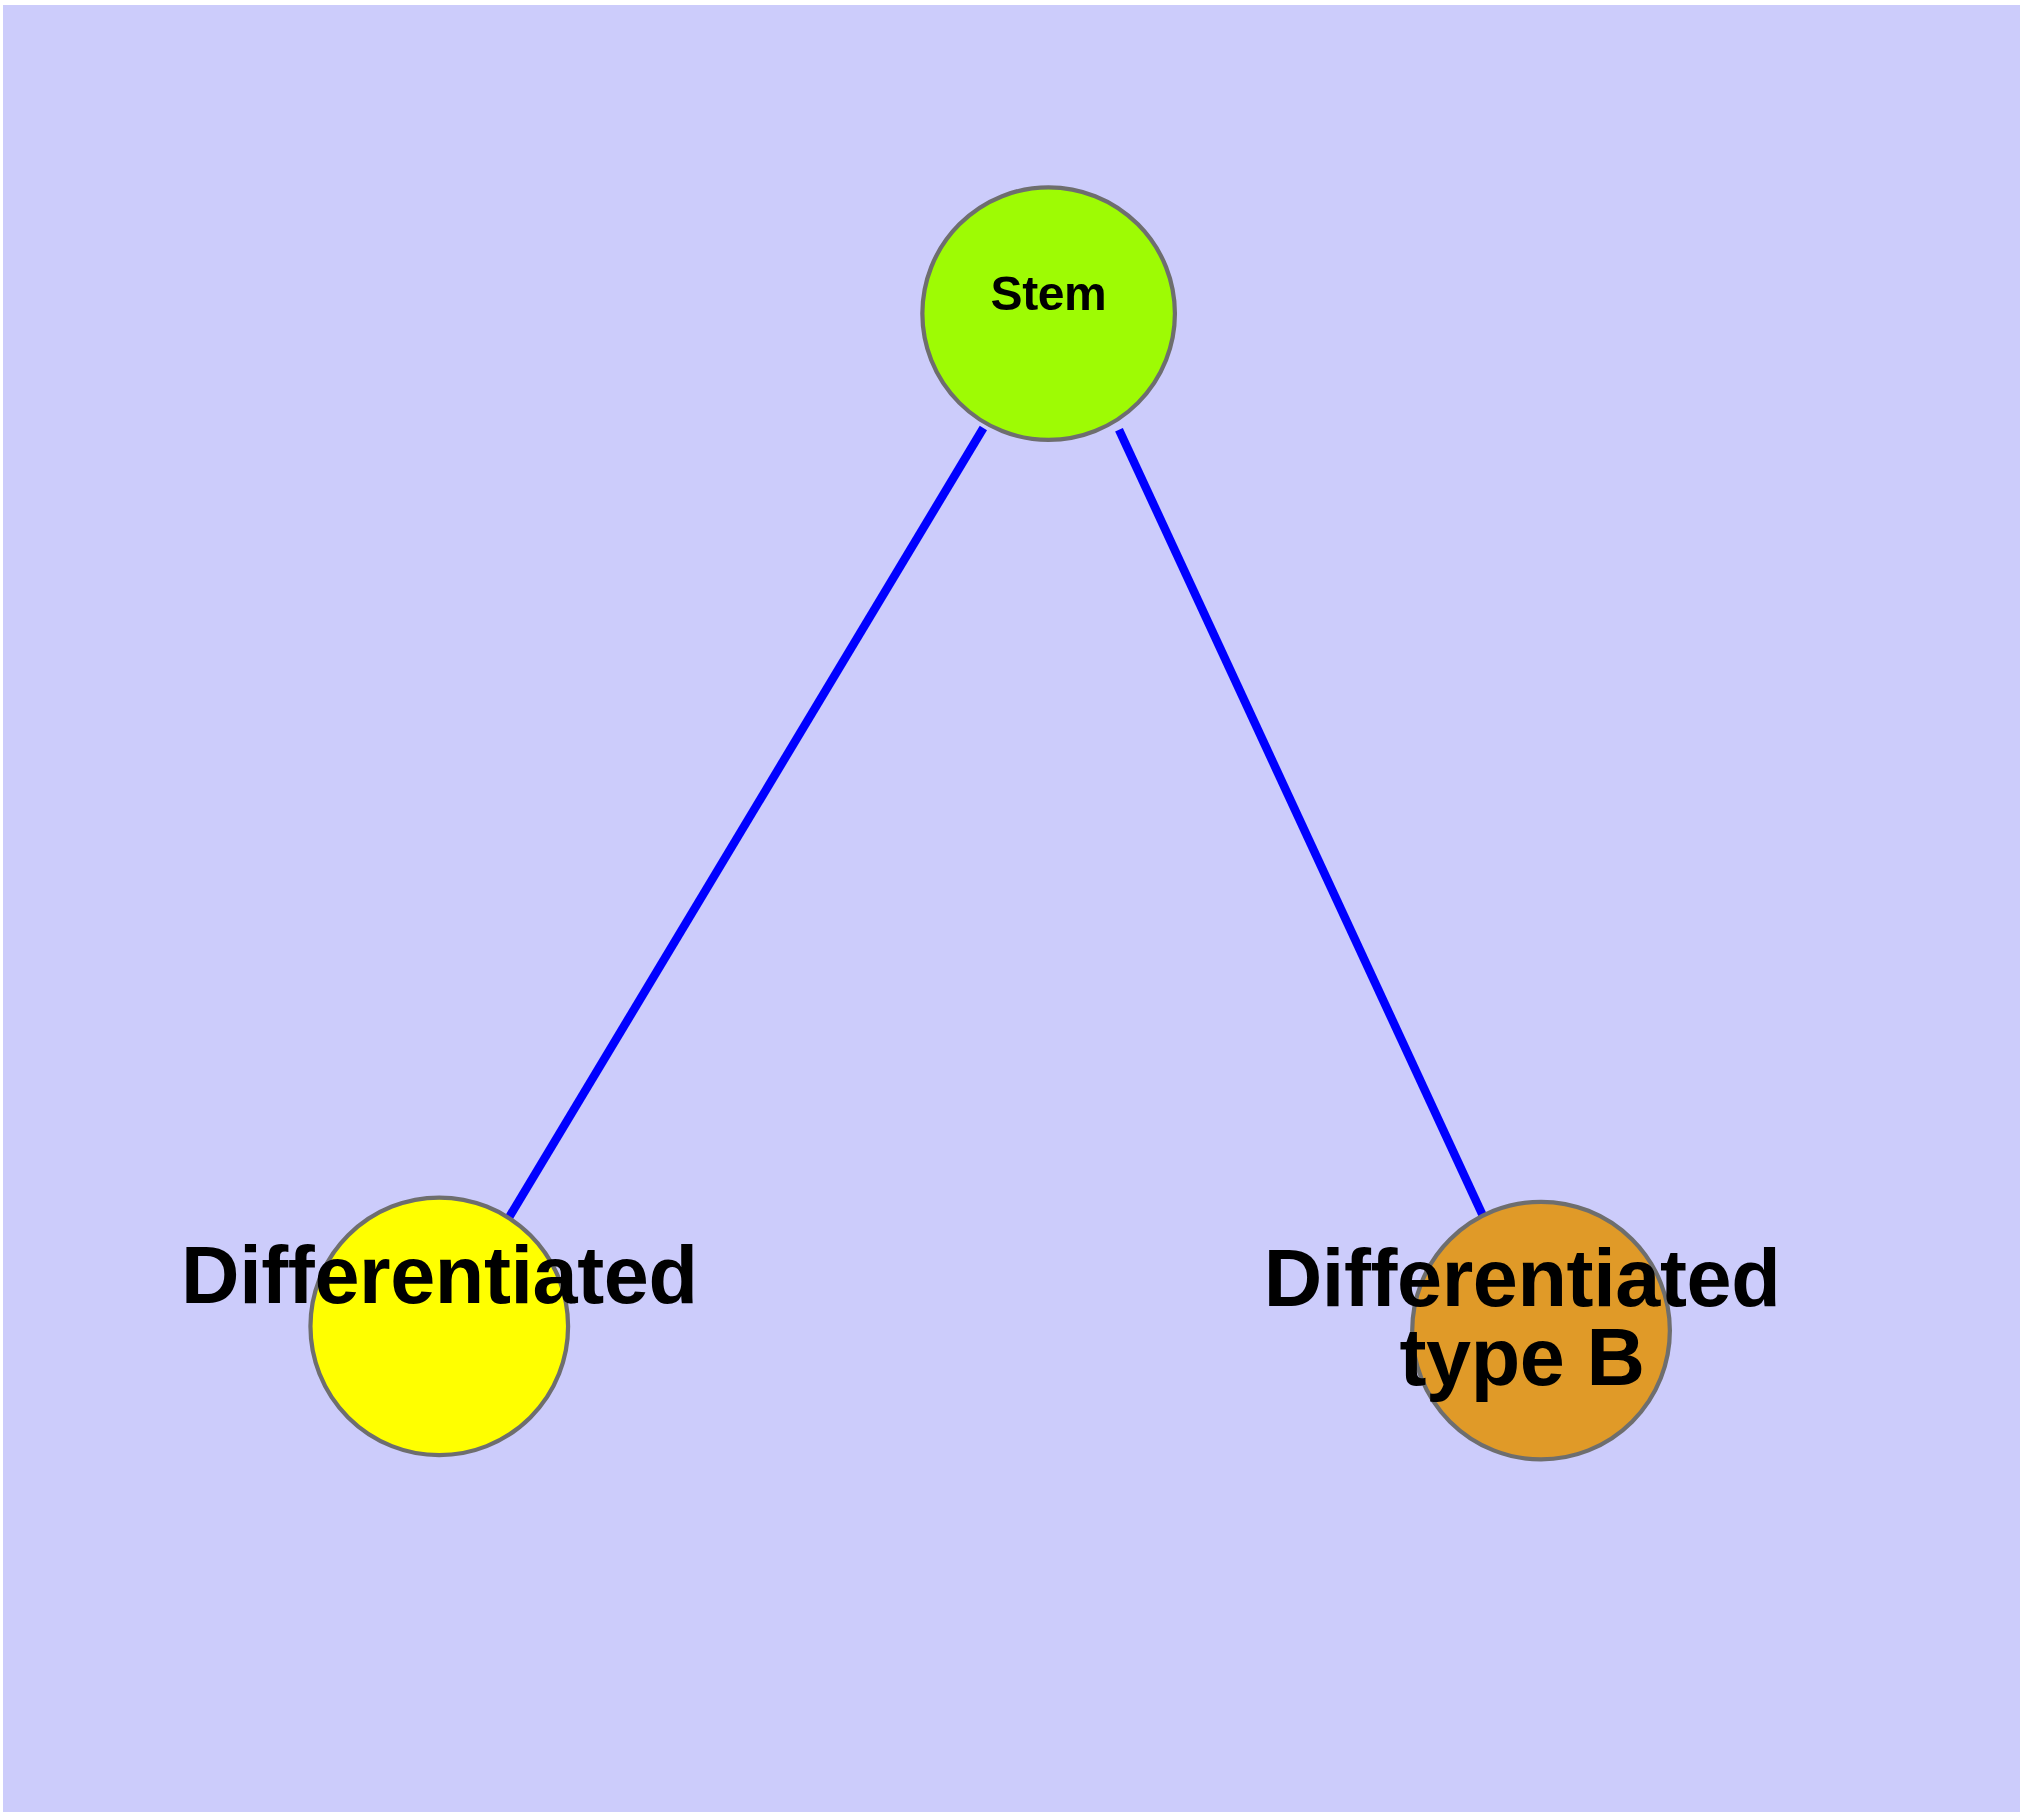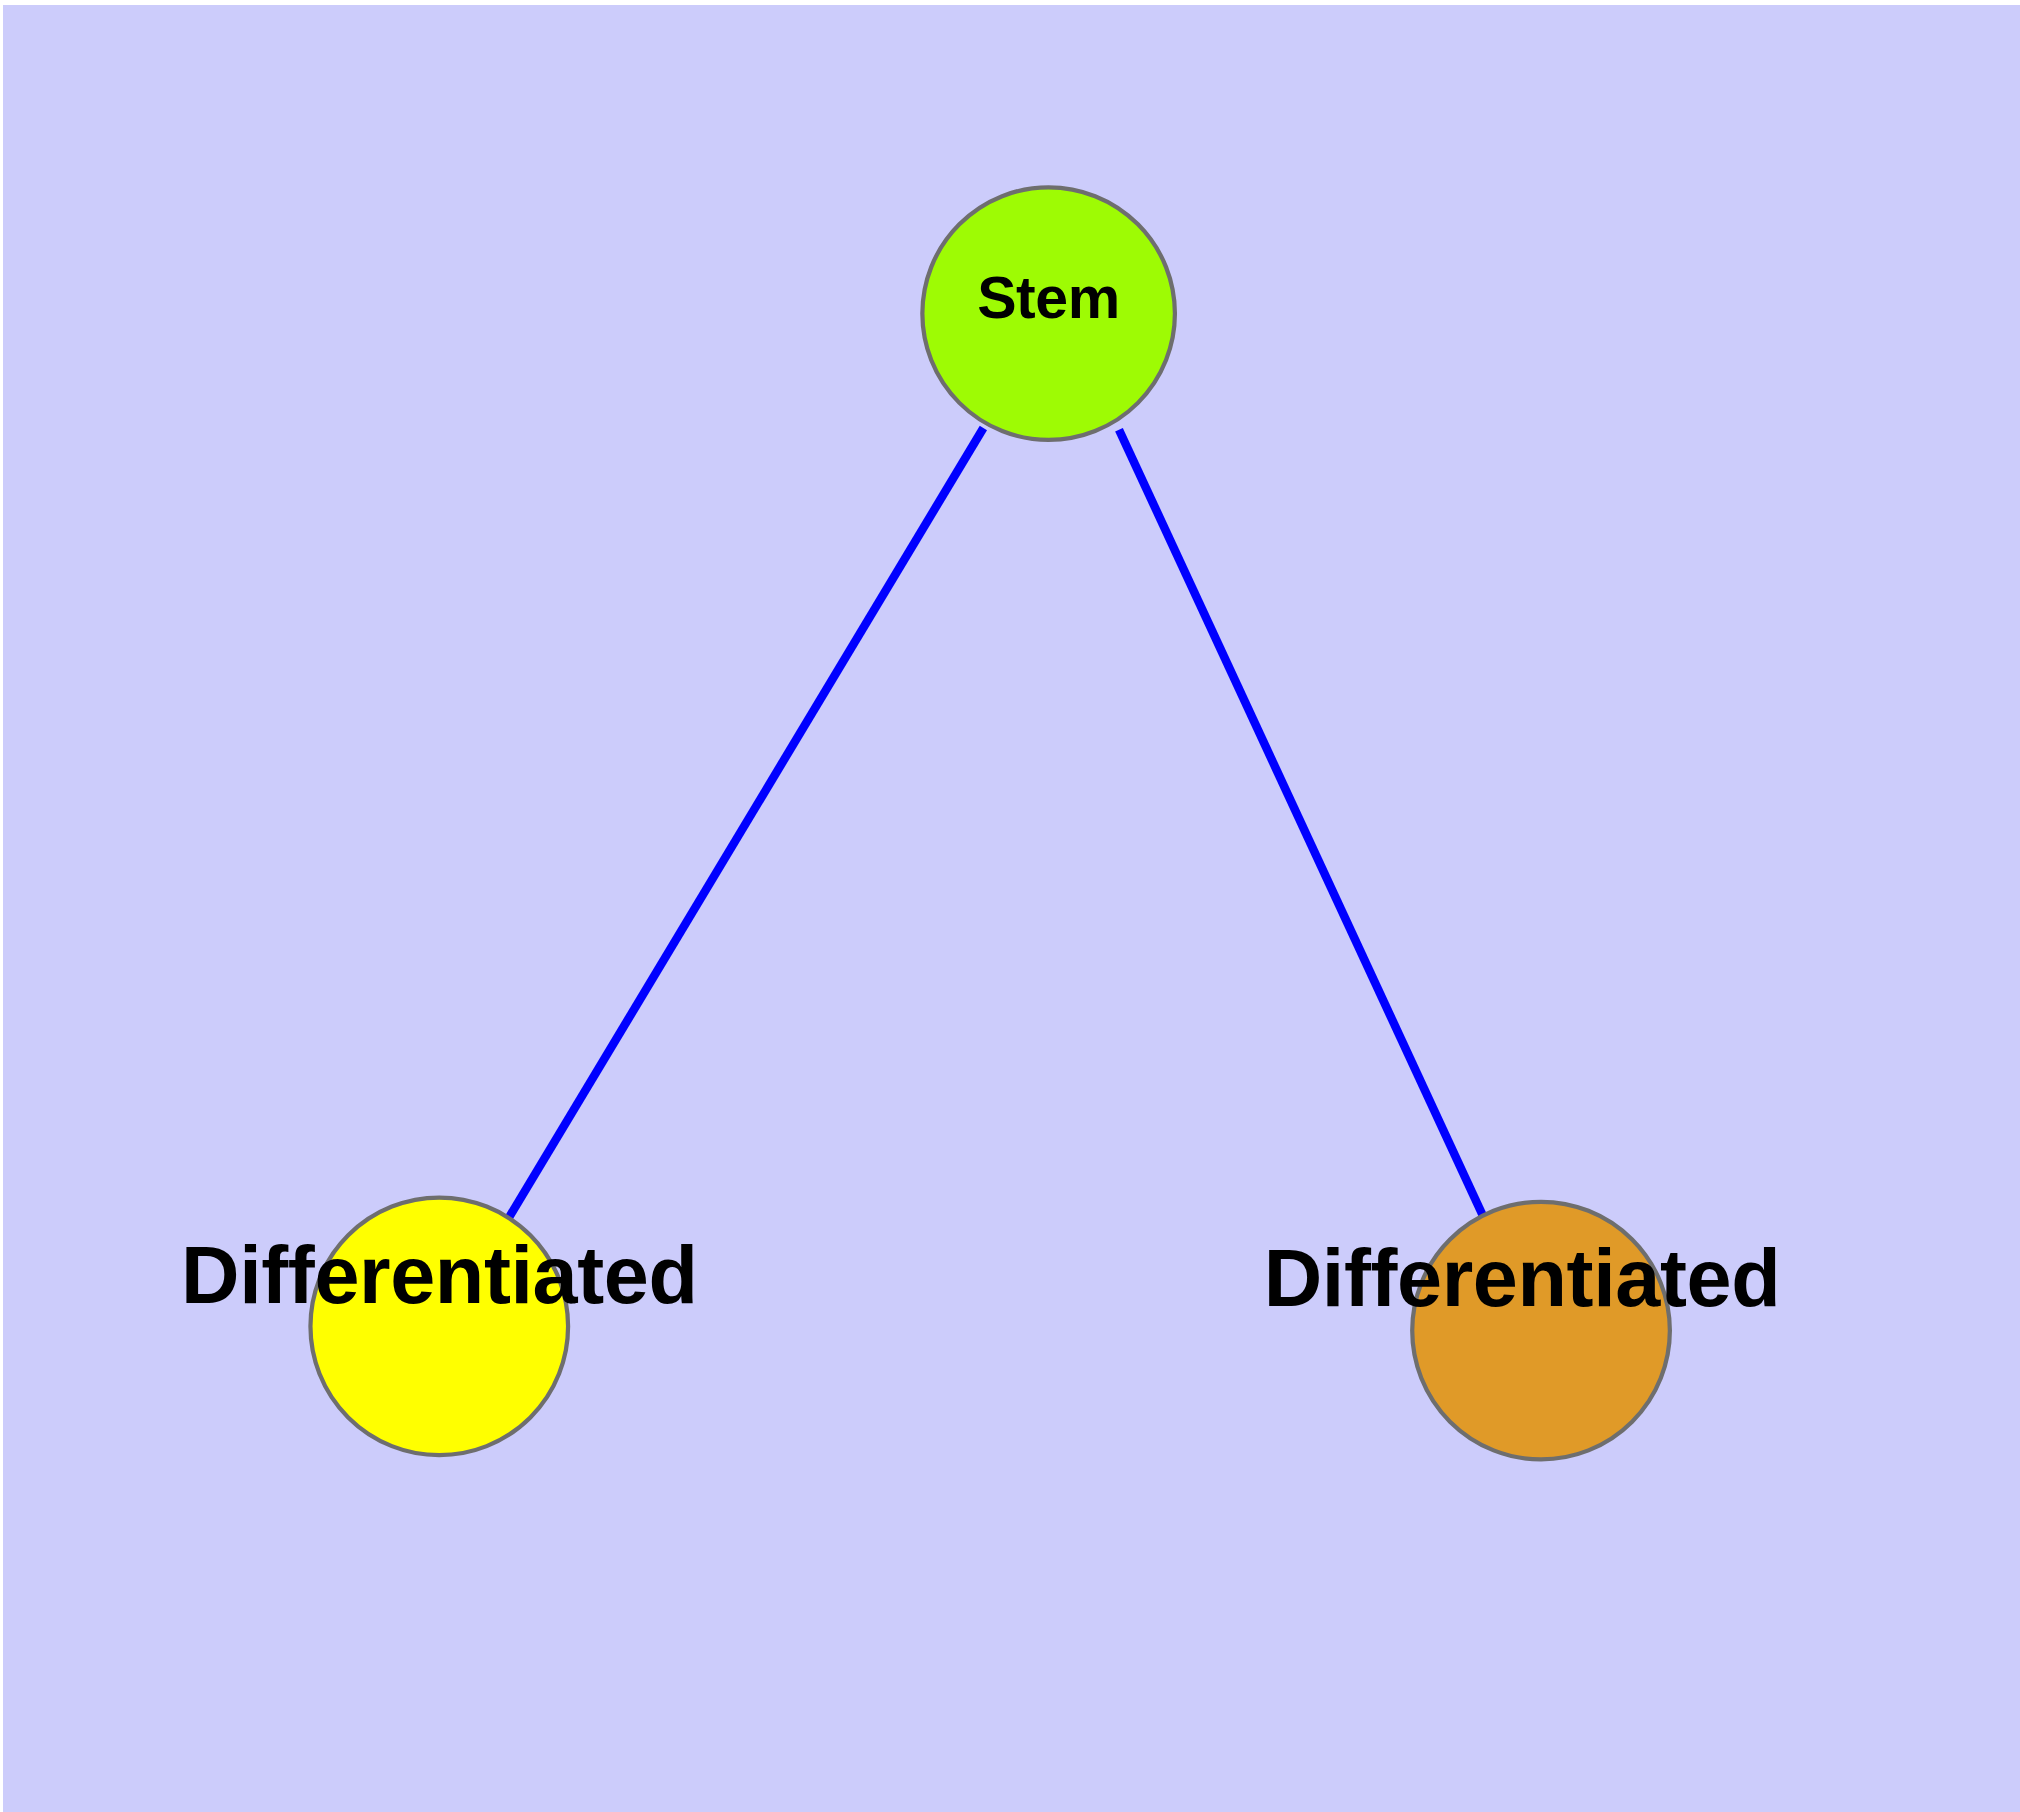--- a/index.html
+++ b/index.html
@@ -34,21 +34,21 @@
     position: absolute;
     font-weight: bold;
     color: #000000;
     text-align: center;
     white-space: pre;
     line-height: 0.98;
     letter-spacing: -0.4px;
     pointer-events: none;
   }
   #label-stem {
-    font-size: 59px;
+    font-size: 48px;
     left: 794px;
     top: 270px;
     width: 509px;
   }
   #label-diffa {
     font-size: 81px;
     left: 15.3px;
     top: 1236px;
     width: 848px;
   }
@@ -77,16 +77,16 @@
       <circle cx="1237" cy="370" r="149" fill="#9efb04" stroke="#6e6e6e" stroke-width="5"></circle>
       <circle cx="518" cy="1565" r="152" fill="#ffff00" stroke="#6e6e6e" stroke-width="5"></circle>
       <circle cx="1818" cy="1570" r="152" fill="#e09a28" stroke="#6e6e6e" stroke-width="5"></circle>
     </g>
   </svg>
 
   <div class="node-label" id="label-stem">Stem</div>
 
   <div class="node-label" id="label-diffa"><span>Differentiated</span><br></div>
 
-  <div class="node-label" id="label-diffb"><span>Differentiated</span><br></div>
+  <div class="node-label" id="label-diffb"><span>Differentiated</span><br><span>type B</span></div>
 
 </div>
 
 
 </body></html>

